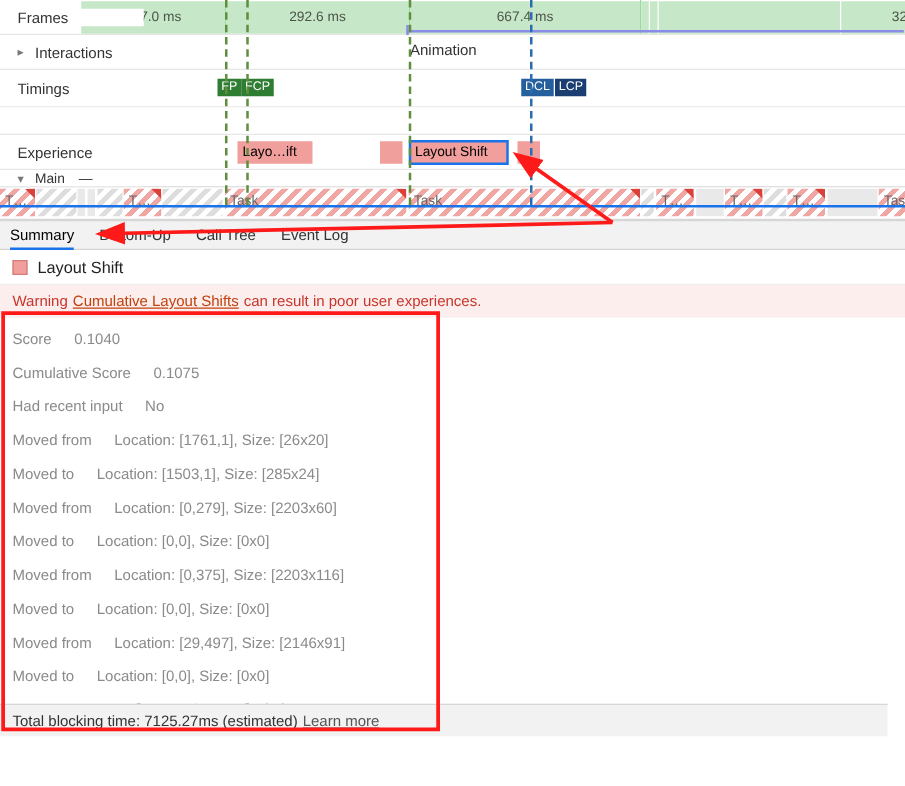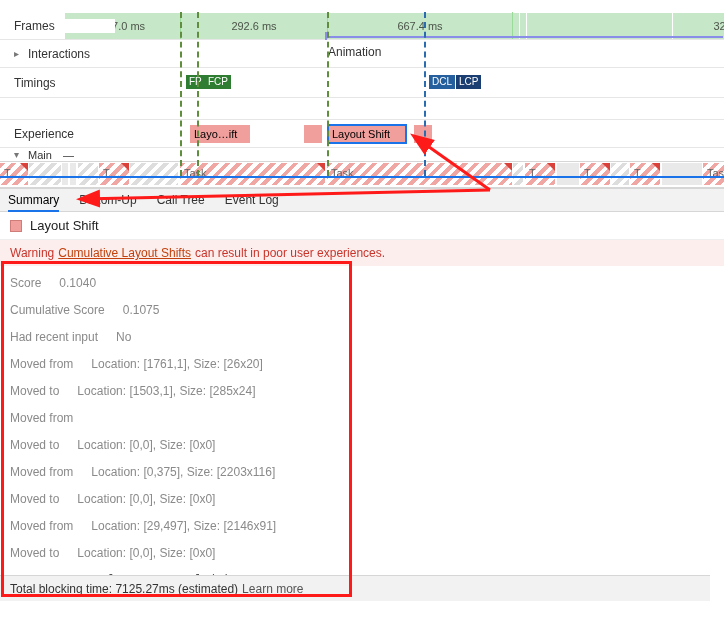--- a/index.html
+++ b/index.html
@@ -1,17 +1,17 @@
 <!DOCTYPE html>
 <html><head>
 <meta charset="utf-8">
 <style>
   * { box-sizing: border-box; margin: 0; padding: 0; }
   html, body { width: 724px; height: 629px; font-family: "Helvetica Neue", Arial, sans-serif; font-size: 12px; color: #303030; background: #fff; overflow: hidden; }
-  .root { width: 724px; position: relative; margin-top: 12px; }
+  .root { width: 724px; position: relative; }
 
   
   .timeline { position: relative; }
   .track-row { display: flex; align-items: center; height: 28px; border-bottom: 1px solid #e6e6e6; background: #fff; position: relative; }
   .track-label { width: 115px; padding-left: 14px; font-size: 12px; color: #333; z-index: 2; background: #fff; position: relative; display:flex; align-items:center; gap:4px;}
   .track-label .tri { display:inline-block; font-size:10px; color:#777; width:10px;}
   .track-content { position: relative; flex: 1; height: 100%; }
   .frames-track .track-content { display: block; }
   .frame-block { position: absolute; top: 1px; height: 26px; background: #c6e7c8; font-size: 11px; color: #4c5449; text-align: center; line-height: 26px; overflow: hidden; white-space: nowrap; }
   .frame-divider { position:absolute; top:0; height:100%; width:1px; background:#9adb9a; }
@@ -132,21 +132,21 @@
           <span class="tri">▸</span>
           <span>Interactions</span>
         </div>
     <div class="track-content">
       <span class="animation-label" style="left:213px; top:5px;">Animation</span>
       <div class="purple-line" style="left:210px; top:-4px; width:398px;"></div>
       <div class="purple-cap" style="left:210px; top:-8px;"></div>
     </div>
   </div>
 
-  <div class="track-row" style="height:30px;gap:12px;">
+  <div class="track-row" style="height:30px;">
     <div class="track-label">Timings</div>
     <div class="track-content">
       <span class="badge green" style="left:59px;">FP</span>
       <span class="badge green" style="left:78px;">FCP</span>
       <span class="badge midblue" style="left:302px;">DCL</span>
       <span class="badge darkblue" style="left:329px;">LCP</span>
     </div>
   </div>
 
   <div class="track-row" style="height:22px;">
@@ -225,20 +225,21 @@
   <div class="detail-row">
         <span class="d-label">Moved from</span>
         <span class="d-value">Location: [1761,1], Size: [26x20]</span>
       </div>
   <div class="detail-row">
         <span class="d-label">Moved to</span>
         <span class="d-value">Location: [1503,1], Size: [285x24]</span>
       </div>
   <div class="detail-row">
         <span class="d-label">Moved from</span>
+        <span class="d-value">Location: [0,279], Size: [2203x60]</span>
       </div>
   <div class="detail-row">
         <span class="d-label">Moved to</span>
         <span class="d-value">Location: [0,0], Size: [0x0]</span>
       </div>
   <div class="detail-row">
         <span class="d-label">Moved from</span>
         <span class="d-value">Location: [0,375], Size: [2203x116]</span>
       </div>
   <div class="detail-row">

